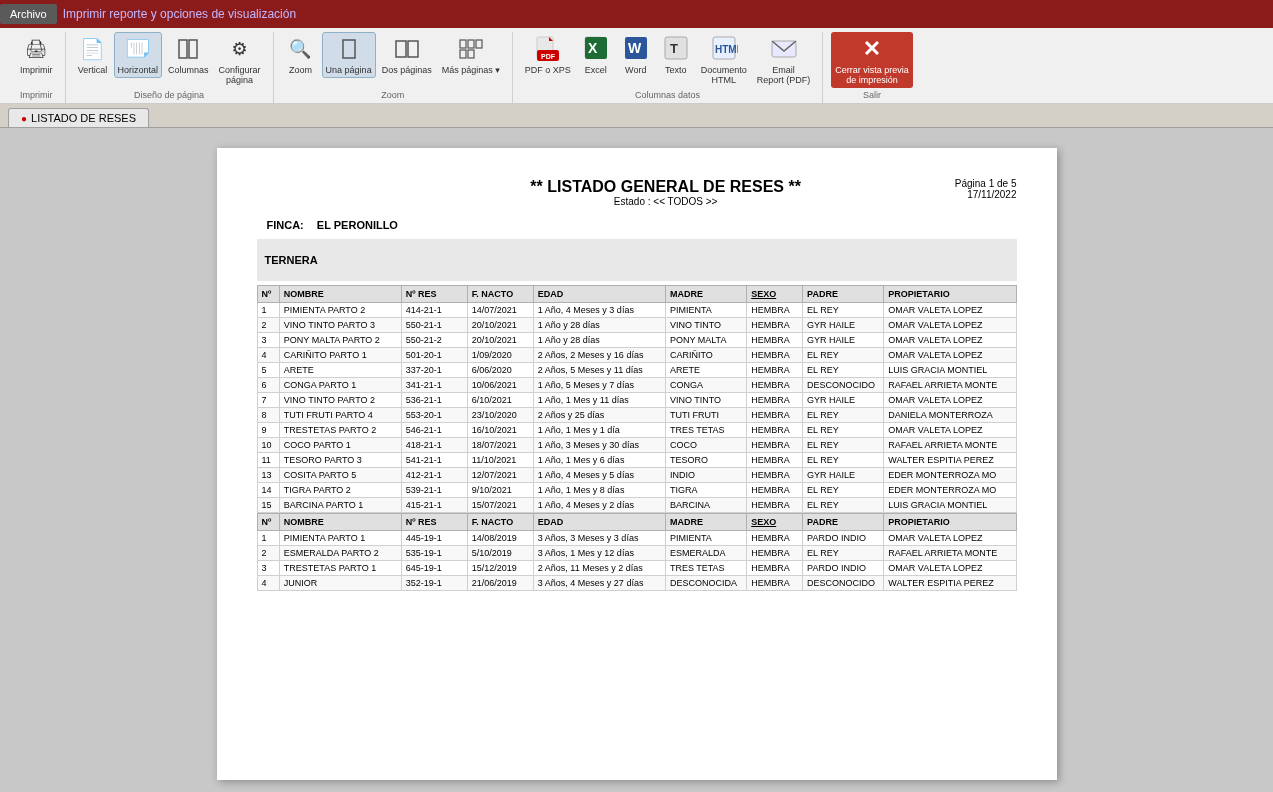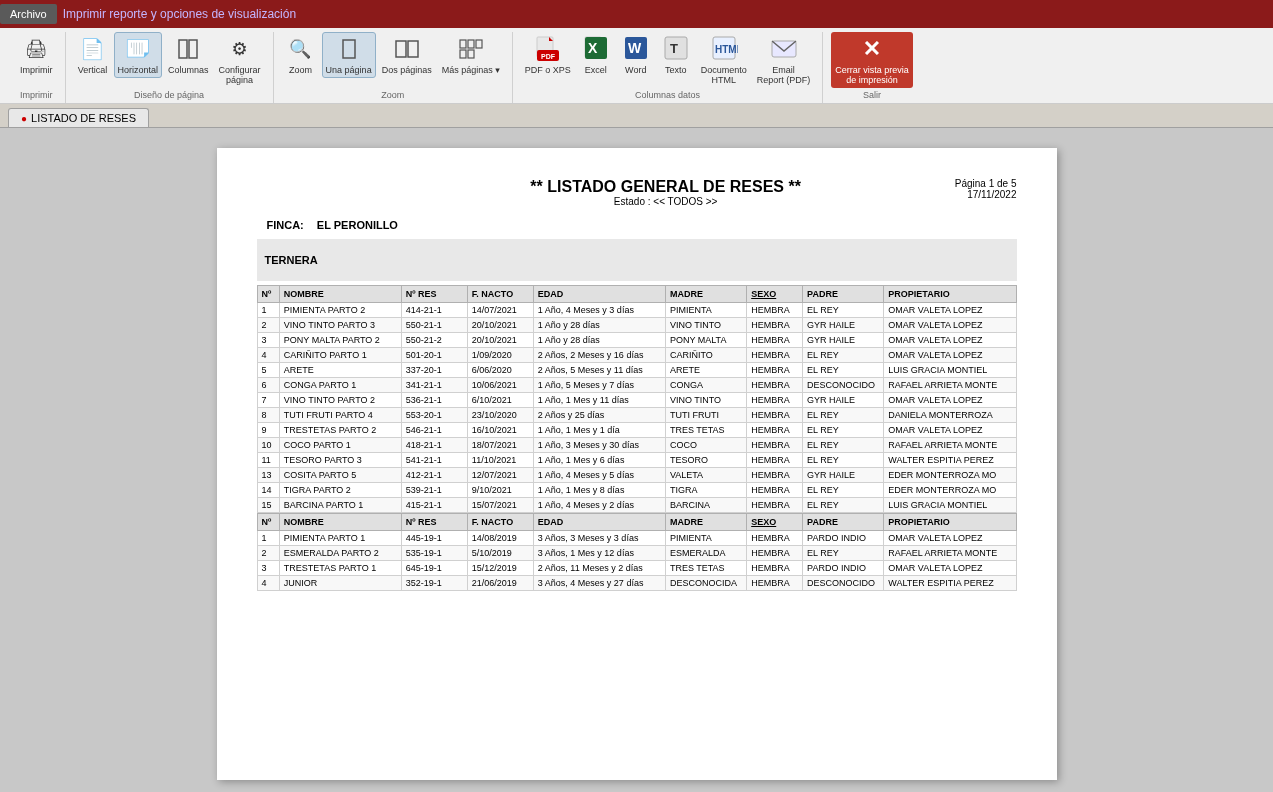--- a/index.html
+++ b/index.html
@@ -542,21 +542,21 @@
             <td>HEMBRA</td>
             <td>EL REY</td>
             <td>WALTER ESPITIA PEREZ</td>
           </tr>
           <tr>
             <td>13</td>
             <td>COSITA PARTO 5</td>
             <td>412-21-1</td>
             <td>12/07/2021</td>
             <td>1 Año, 4 Meses y 5 días</td>
-            <td>VALETA</td>
+            <td>INDIO</td>
             <td>HEMBRA</td>
             <td>GYR HAILE</td>
             <td>EDER MONTERROZA MO</td>
           </tr>
           <tr>
             <td>14</td>
             <td>TIGRA PARTO 2</td>
             <td>539-21-1</td>
             <td>9/10/2021</td>
             <td>1 Año, 1 Mes y 8 días</td>

